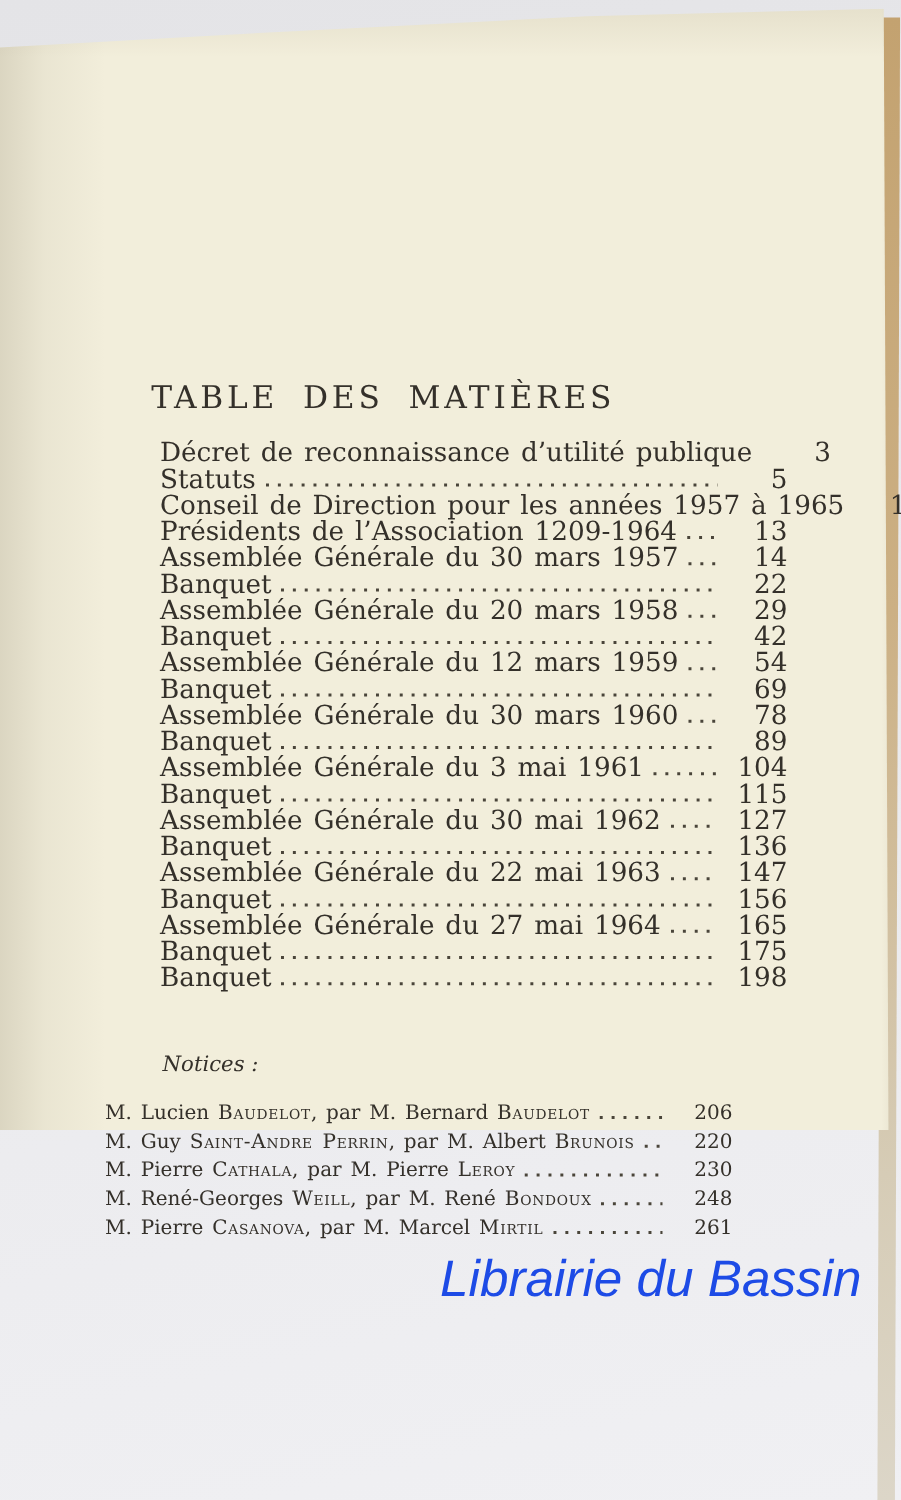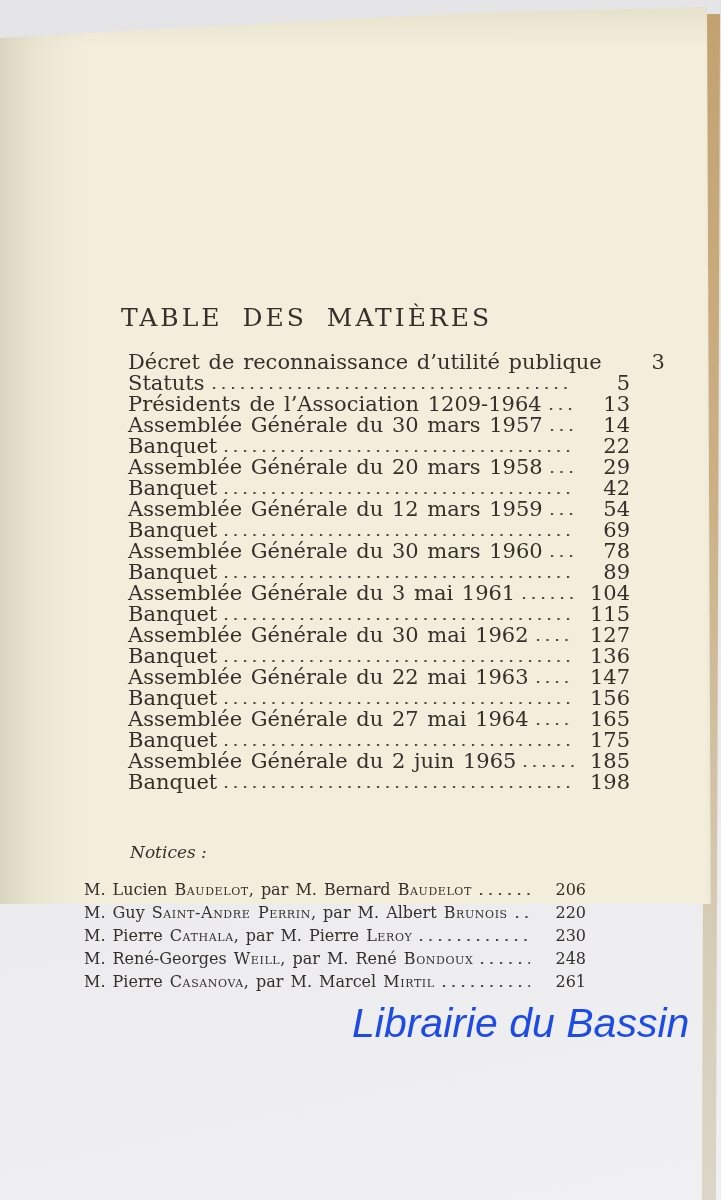--- a/index.html
+++ b/index.html
@@ -93,20 +93,25 @@
         <span class="label">Décret de reconnaissance d’utilité publique</span>
         <span class="dots"></span>
         <span class="num">3</span>
       </div>
       <div class="row">
         <span class="label">Statuts</span>
         <span class="dots"></span>
         <span class="num">5</span>
       </div>
       <div class="row">
+        <span class="label">Conseil de Direction pour les années 1957 à 1965</span>
+        <span class="dots"></span>
+        <span class="num">10</span>
+      </div>
+      <div class="row">
         <span class="label">Présidents de l’Association 1209-1964</span>
         <span class="dots"></span>
         <span class="num">13</span>
       </div>
       <div class="row">
         <span class="label">Assemblée Générale du 30 mars 1957</span>
         <span class="dots"></span>
         <span class="num">14</span>
       </div>
       <div class="row">
@@ -176,25 +181,20 @@
       </div>
       <div class="row">
         <span class="label">Assemblée Générale du 27 mai 1964</span>
         <span class="dots"></span>
         <span class="num">165</span>
       </div>
       <div class="row">
         <span class="label">Banquet</span>
         <span class="dots"></span>
         <span class="num">175</span>
-      </div>
-      <div class="row">
-        <span class="label">Assemblée Générale du 2 juin 1965</span>
-        <span class="dots"></span>
-        <span class="num">185</span>
       </div>
       <div class="row">
         <span class="label">Banquet</span>
         <span class="dots"></span>
         <span class="num">198</span>
       </div>
     </div>
 
   <div class="notices-heading">Notices :</div>
 

